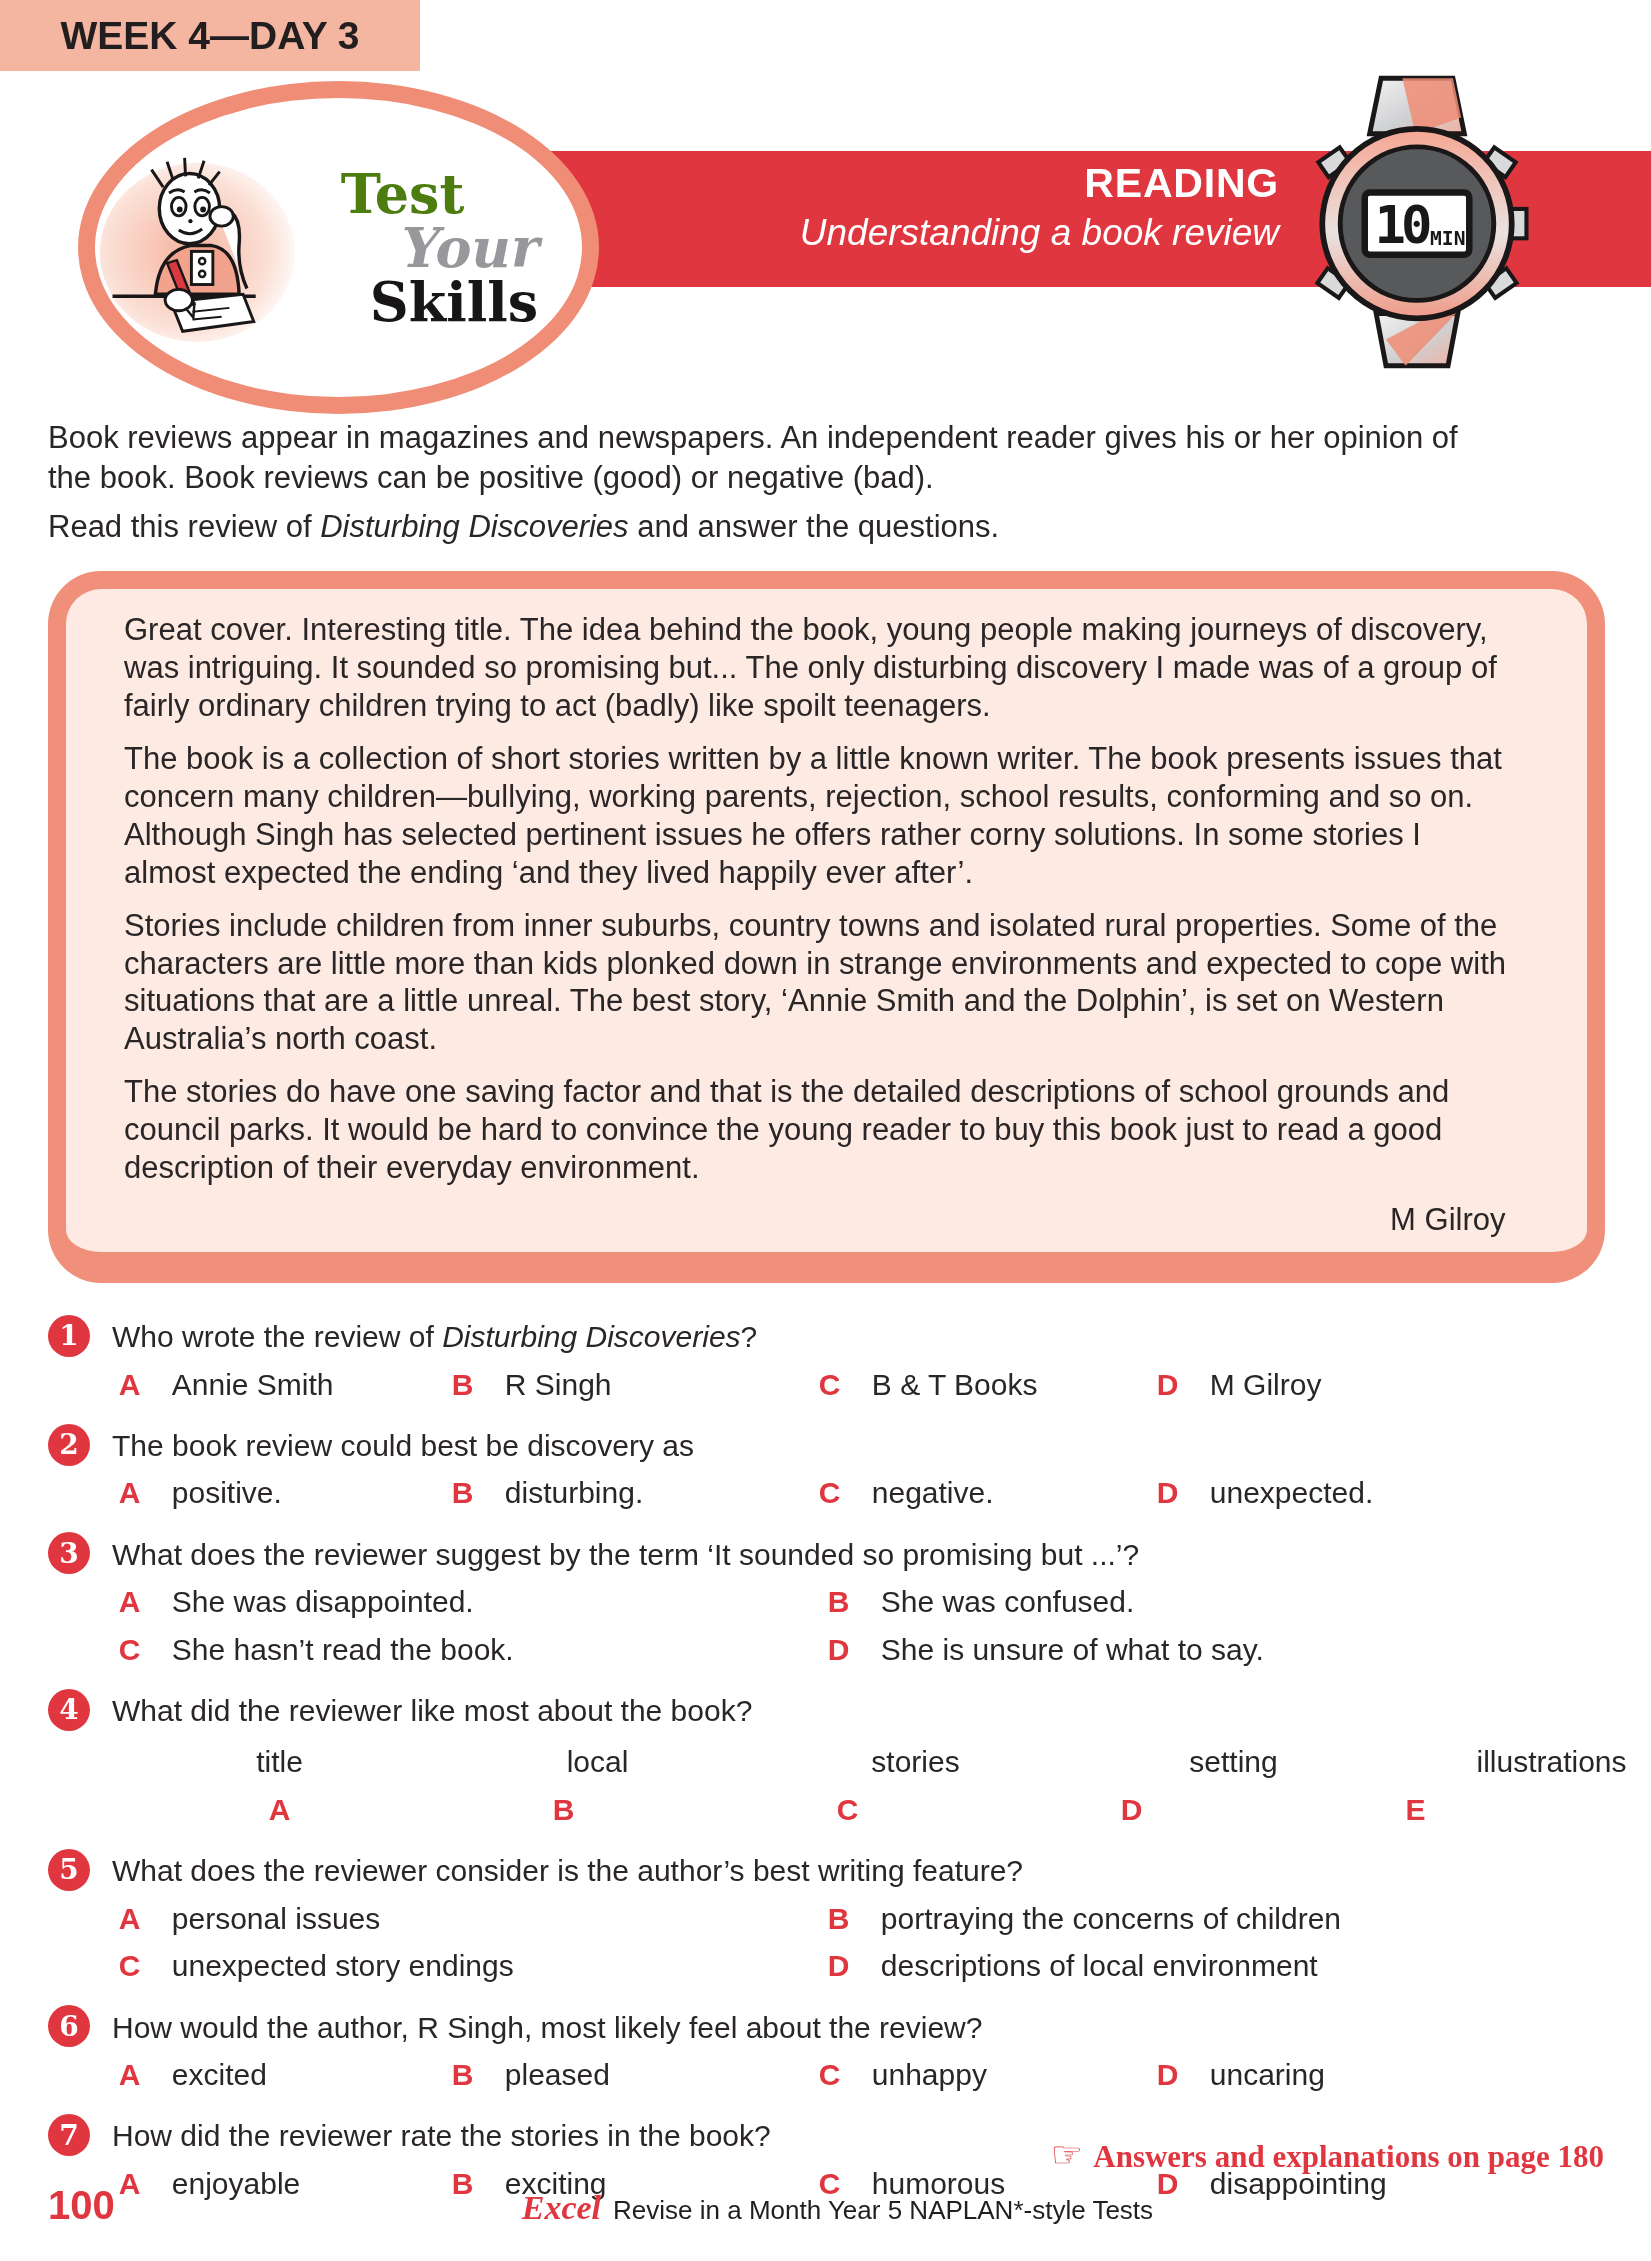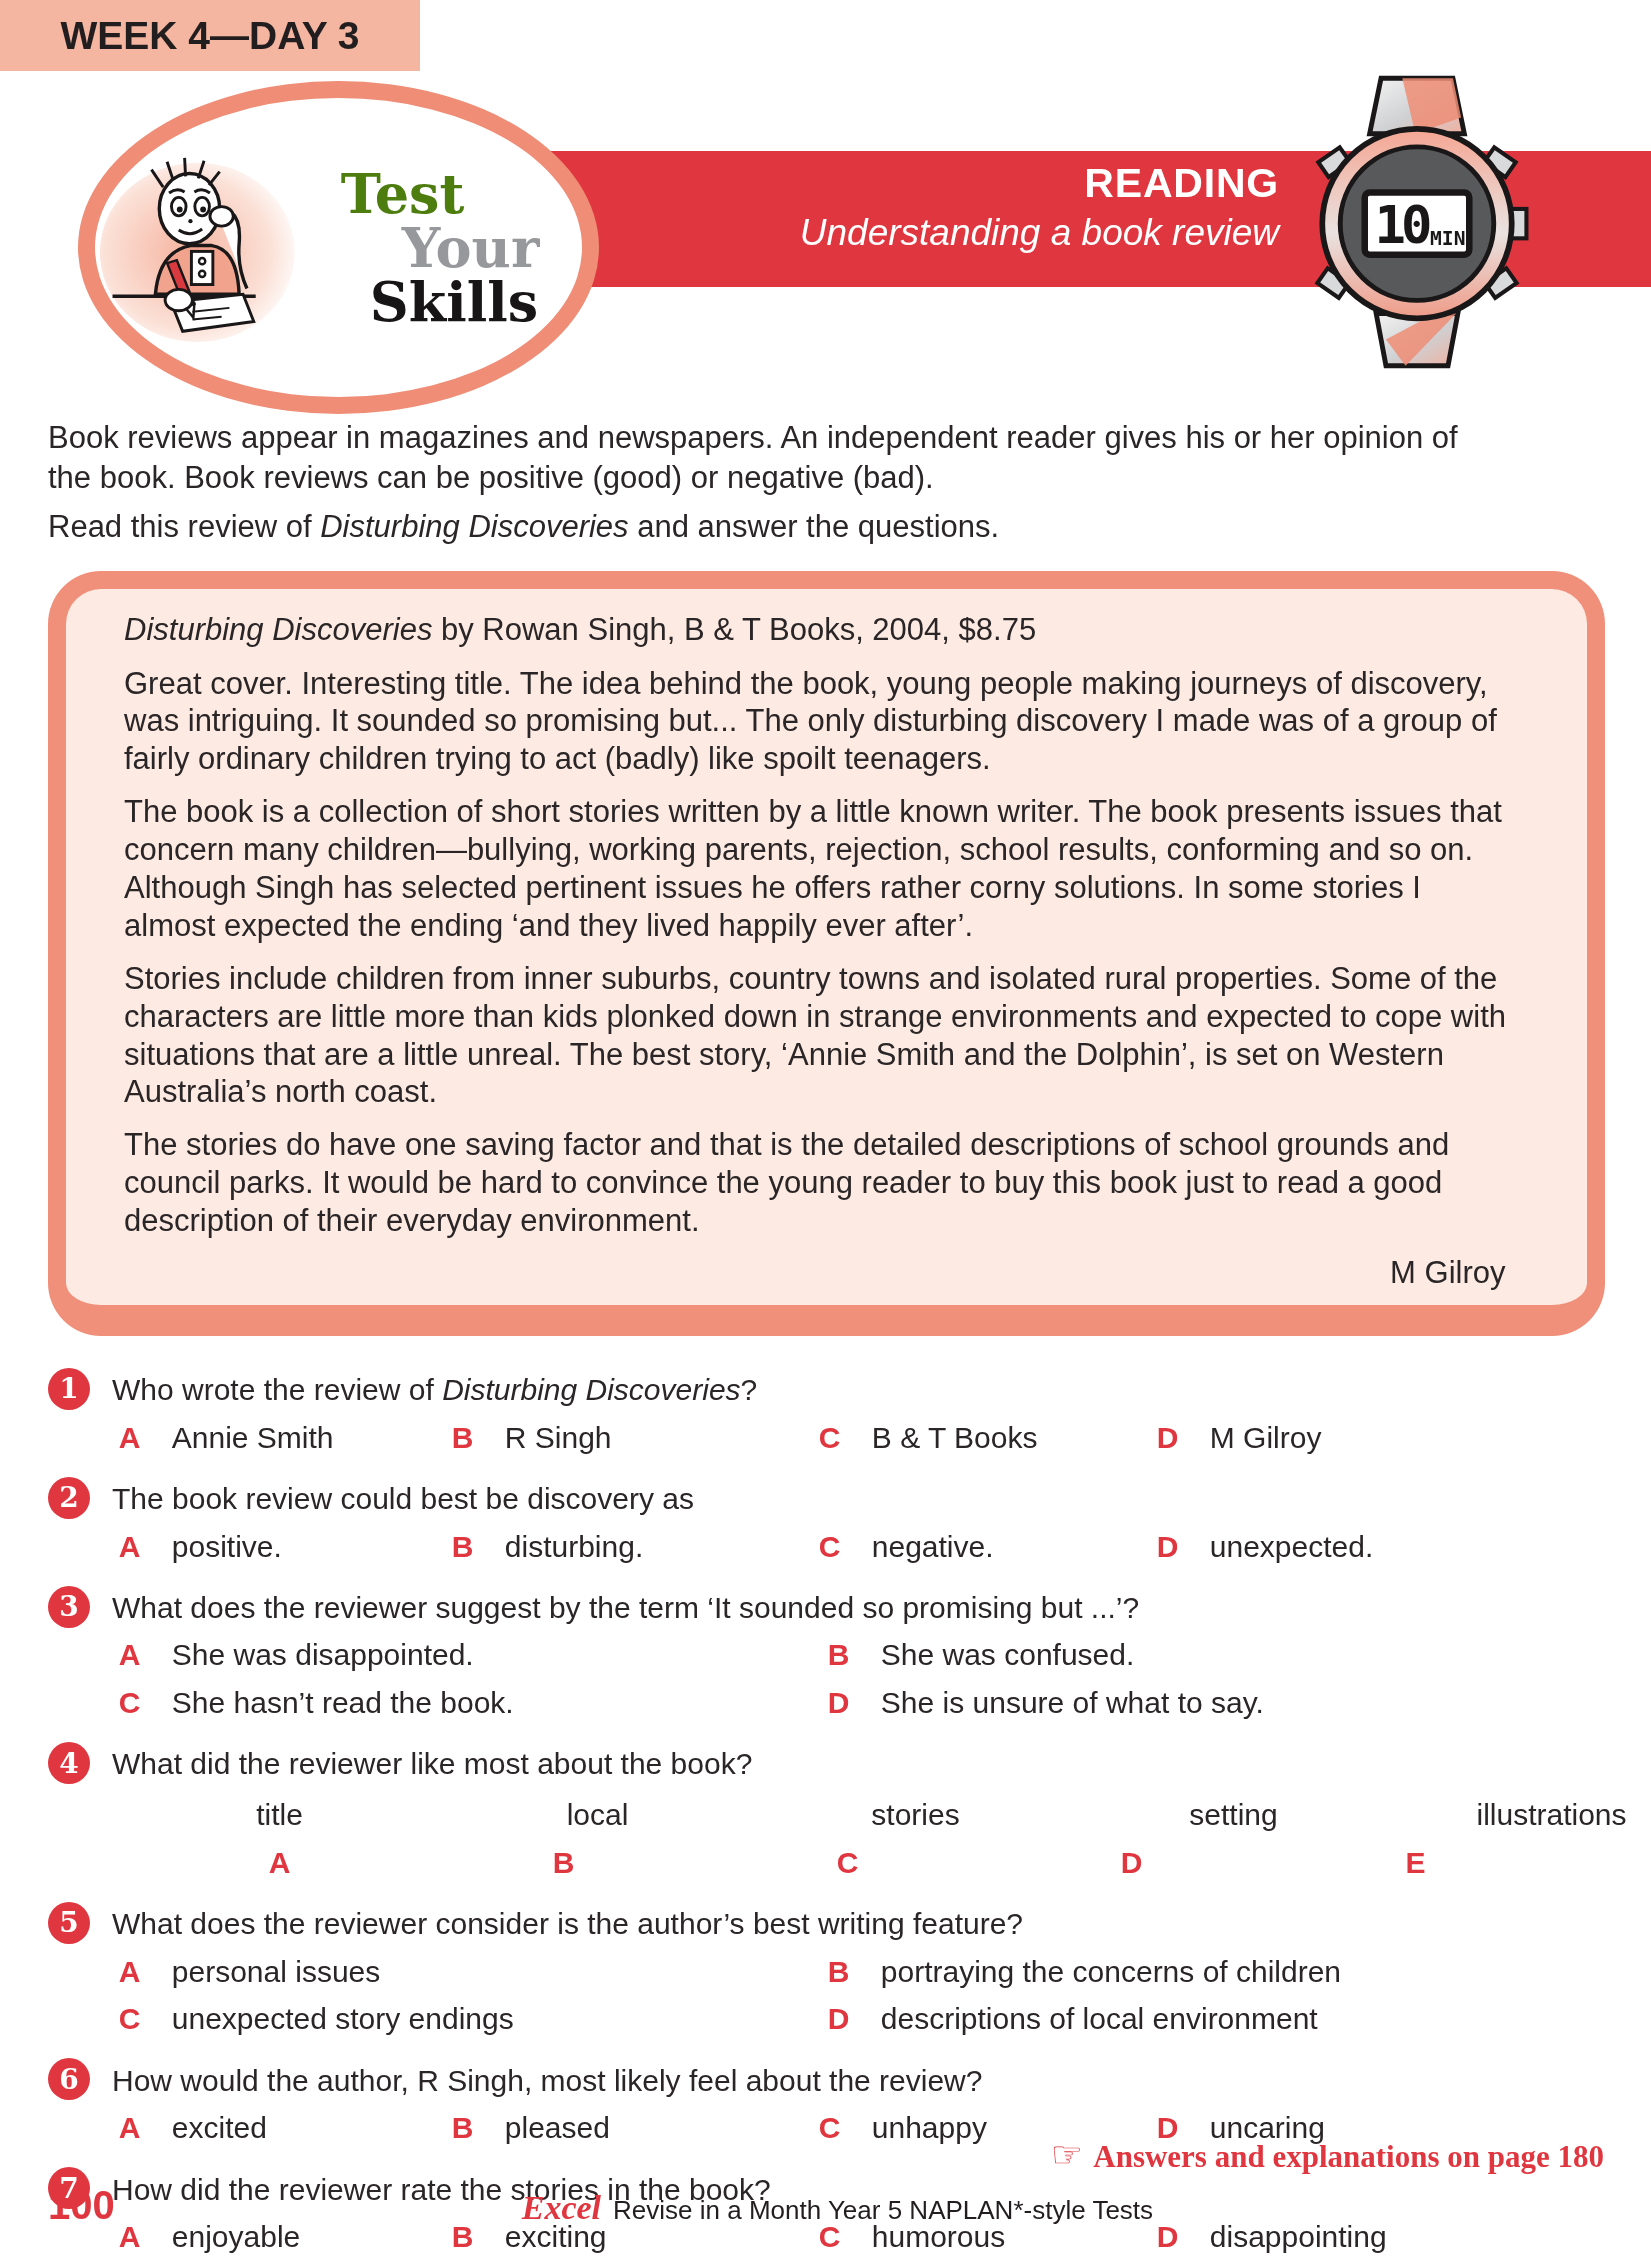--- a/index.html
+++ b/index.html
@@ -26,21 +26,21 @@
     position:absolute;left:78px;top:81px;width:521px;height:333px;box-sizing:border-box;
     background:#ffffff;border:17px solid #ef8d76;border-radius:50%;
     display:flex;align-items:center;z-index:3;overflow:hidden;
   }
   .logo-art{width:48%;height:96%;}
   .logo-text{
     width:52%;font-family:"DejaVu Serif",serif;font-weight:bold;line-height:1.0;
     padding-right:29px;box-sizing:border-box;
   }
   .logo-line1{font-size:54px;color:#4d7c0f;padding-left:12px;}
-  .logo-line2{font-size:54px;color:#97989b;padding-left:73px;}
+  .logo-line2{font-size:54px;color:#97989b;padding-left:73px;font-style:italic;}
   .logo-line3{font-size:54px;color:#181516;padding-left:41px;}
 
   .watch{position:absolute;left:1294px;top:75px;width:246px;height:294px;z-index:4;}
 
   
   .content{padding:0 48px;position:relative;}
   .intro{margin-top:5.1px;}
   .intro .line{font-size:31px;line-height:1.3;margin:0 0 8.5px 0;max-width:1443px;}
   .intro .gap{}
 
@@ -172,21 +172,20 @@
 </div>
 
 <div class="content">
 
   <div class="intro">
     <p class="line">Book reviews appear in magazines and newspapers. An independent reader gives his or her opinion of the book. Book reviews can be positive (good) or negative (bad).</p>
     <p class="line gap"><span>Read this review of </span><span class="it">Disturbing Discoveries</span><span> and answer the questions.</span></p>
   </div>
 
   <div class="review-box">
-    <p><span class="it">Disturbing Discoveries</span><span> by Rowan Singh, B &amp; T Books, 2004, $8.75</span></p>
     <p>Great cover. Interesting title. The idea behind the book, young people making journeys of discovery, was intriguing. It sounded so promising but... The only disturbing discovery I made was of a group of fairly ordinary children trying to act (badly) like spoilt teenagers.</p>
     <p>The book is a collection of short stories written by a little known writer. The book presents issues that concern many children—bullying, working parents, rejection, school results, conforming and so on. Although Singh has selected pertinent issues he offers rather corny solutions. In some stories I almost expected the ending ‘and they lived happily ever after’.</p>
     <p>Stories include children from inner suburbs, country towns and isolated rural properties. Some of the characters are little more than kids plonked down in strange environments and expected to cope with situations that are a little unreal. The best story, ‘Annie Smith and the Dolphin’, is set on Western Australia’s north coast.</p>
     <p>The stories do have one saving factor and that is the detailed descriptions of school grounds and council parks. It would be hard to convince the young reader to buy this book just to read a good description of their everyday environment.</p>
     <div class="signature">M Gilroy</div>
   </div>
 
   <div class="questions">
 
     <div class="question">

